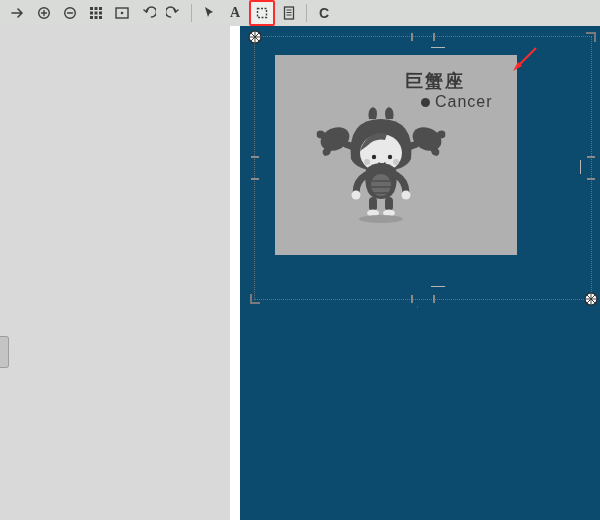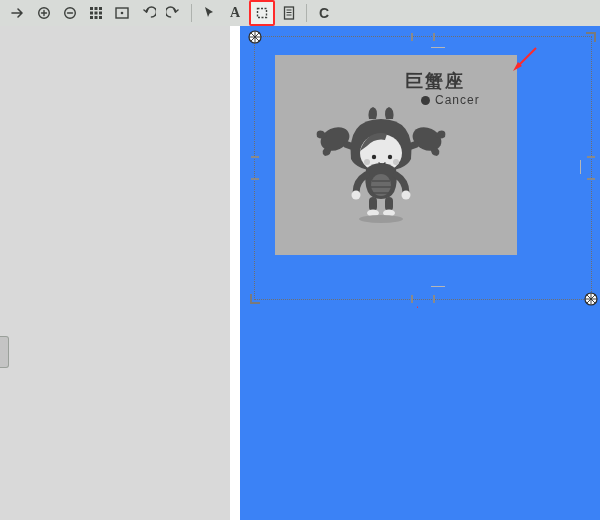--- a/index.html
+++ b/index.html
@@ -4,21 +4,21 @@
 <style>
   html,body{margin:0;padding:0;width:600px;height:520px;background:#e0e0e0;font-family:Arial,sans-serif;overflow:hidden}
   .toolbar{position:absolute;left:0;top:0;right:0;height:26px;background:#d8dbd8;border-bottom:1px solid #9aa09a;display:flex;align-items:center;padding-left:6px;gap:2px}
   .tbtn{width:22px;height:22px;display:flex;align-items:center;justify-content:center;color:#3d403d;border:1px solid transparent;border-radius:2px;cursor:pointer}
   .tbtn svg{display:block}
   .tbtn.sel{border:2px solid #ff2a2a;background:#eef0ee}
   .tsep{width:1px;height:18px;background:#aeb2ae;margin:0 3px}
   .sidepanel{position:absolute;left:0;top:26px;width:230px;bottom:0;background:#d9d9d9}
   .sidepanel .grip{position:absolute;left:0;top:310px;width:8px;height:30px;background:#c4c4c4;border:1px solid #9aa09a;border-left:none;border-radius:0 3px 3px 0}
   .gutter{position:absolute;left:230px;top:26px;width:10px;bottom:0;background:#fff}
-  .canvas{position:absolute;left:240px;top:26px;right:0;bottom:0;background:#3b82f6}
+  .canvas{position:absolute;left:240px;top:26px;right:0;bottom:0;background:#0c4a6e}
   .selframe{position:absolute;left:14px;top:10px;width:336px;height:262px;border:1px dotted #6f6f6f}
   .rot{position:absolute;width:14px;height:14px}
   .rot svg{display:block}
   .rot.tl{left:-7px;top:-7px}
   .rot.br{right:-7px;bottom:-7px}
   .chand{position:absolute;width:10px;height:10px}
   .chand.tr{right:-5px;top:-5px}
   .chand.bl{left:-5px;bottom:-5px}
   .chand.tr::before,.chand.tr::after,.chand.bl::before,.chand.bl::after{content:"";position:absolute;background:#7a7a7a}
   .chand.tr::before{right:0;top:0;width:10px;height:2px}
@@ -40,21 +40,21 @@
   .mhand.r::before{left:-3px;top:0;width:8px;height:2px}
   .mhand.r::after{left:-3px;bottom:0;width:8px;height:2px}
   .inner{position:absolute;left:42px;top:12px;width:282px;height:236px}
   .iguide{position:absolute;background:transparent}
   .iguide.t{left:50%;top:-2px;width:14px;height:2px;margin-left:-7px;border-top:1px solid #b6b6b6}
   .iguide.b{left:50%;bottom:-2px;width:14px;height:2px;margin-left:-7px;border-bottom:1px solid #b6b6b6}
   .iguide.l{left:-2px;top:50%;width:2px;height:14px;margin-top:-7px;border-left:1px solid #b6b6b6}
   .iguide.r{right:-2px;top:50%;width:2px;height:14px;margin-top:-7px;border-right:1px solid #b6b6b6}
   .art{position:absolute;left:20px;top:18px;width:242px;height:200px;background:#b0b0b0;overflow:hidden}
   .title-cn{position:absolute;left:130px;top:14px;color:#3a3a3a;font-weight:700;font-size:18px;letter-spacing:2px;font-family:"Microsoft YaHei","PingFang SC",sans-serif}
-  .title-en{position:absolute;left:146px;top:38px;color:#3a3a3a;font-size:12px;letter-spacing:1px}
+  .title-en{position:absolute;left:146px;top:38px;color:#3a3a3a;font-size:16px;letter-spacing:1px}
   .title-en::before{content:"";display:inline-block;width:9px;height:9px;background:#3a3a3a;border-radius:50%;margin-right:5px;vertical-align:middle}
   .arrow{position:absolute;pointer-events:none}
   .arrow1{left:270px;top:18px;width:30px;height:30px}
   .arrow2{left:180px;top:270px;width:2px;height:140px}
 </style>
 </head>
 <body>
 
 <div class="toolbar">
   <div class="tbtn">

